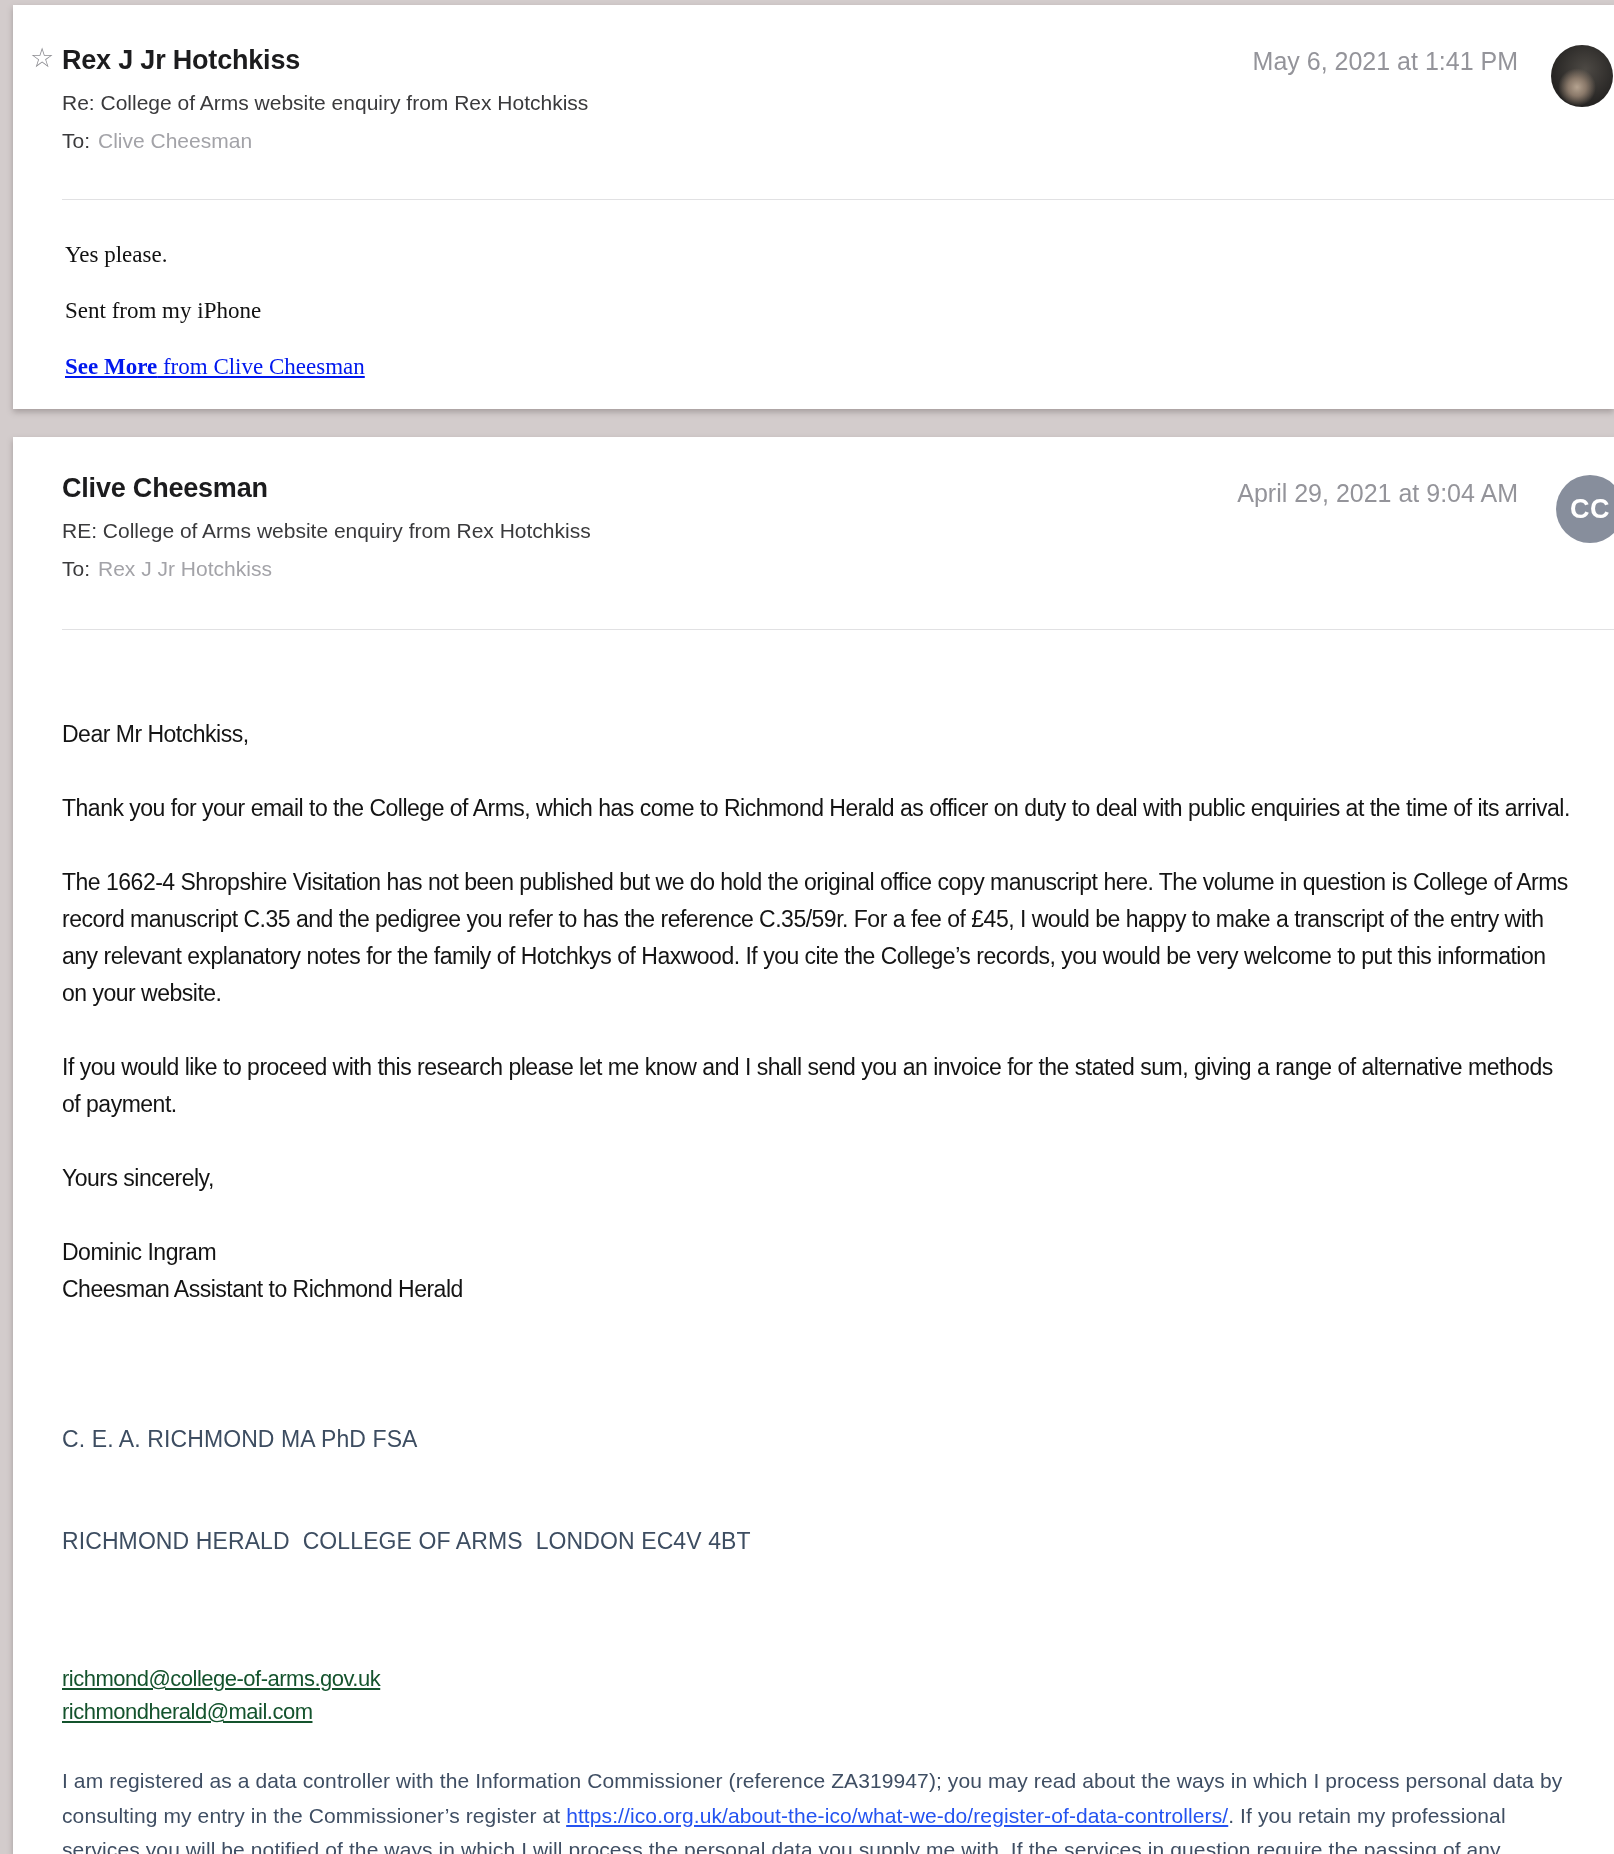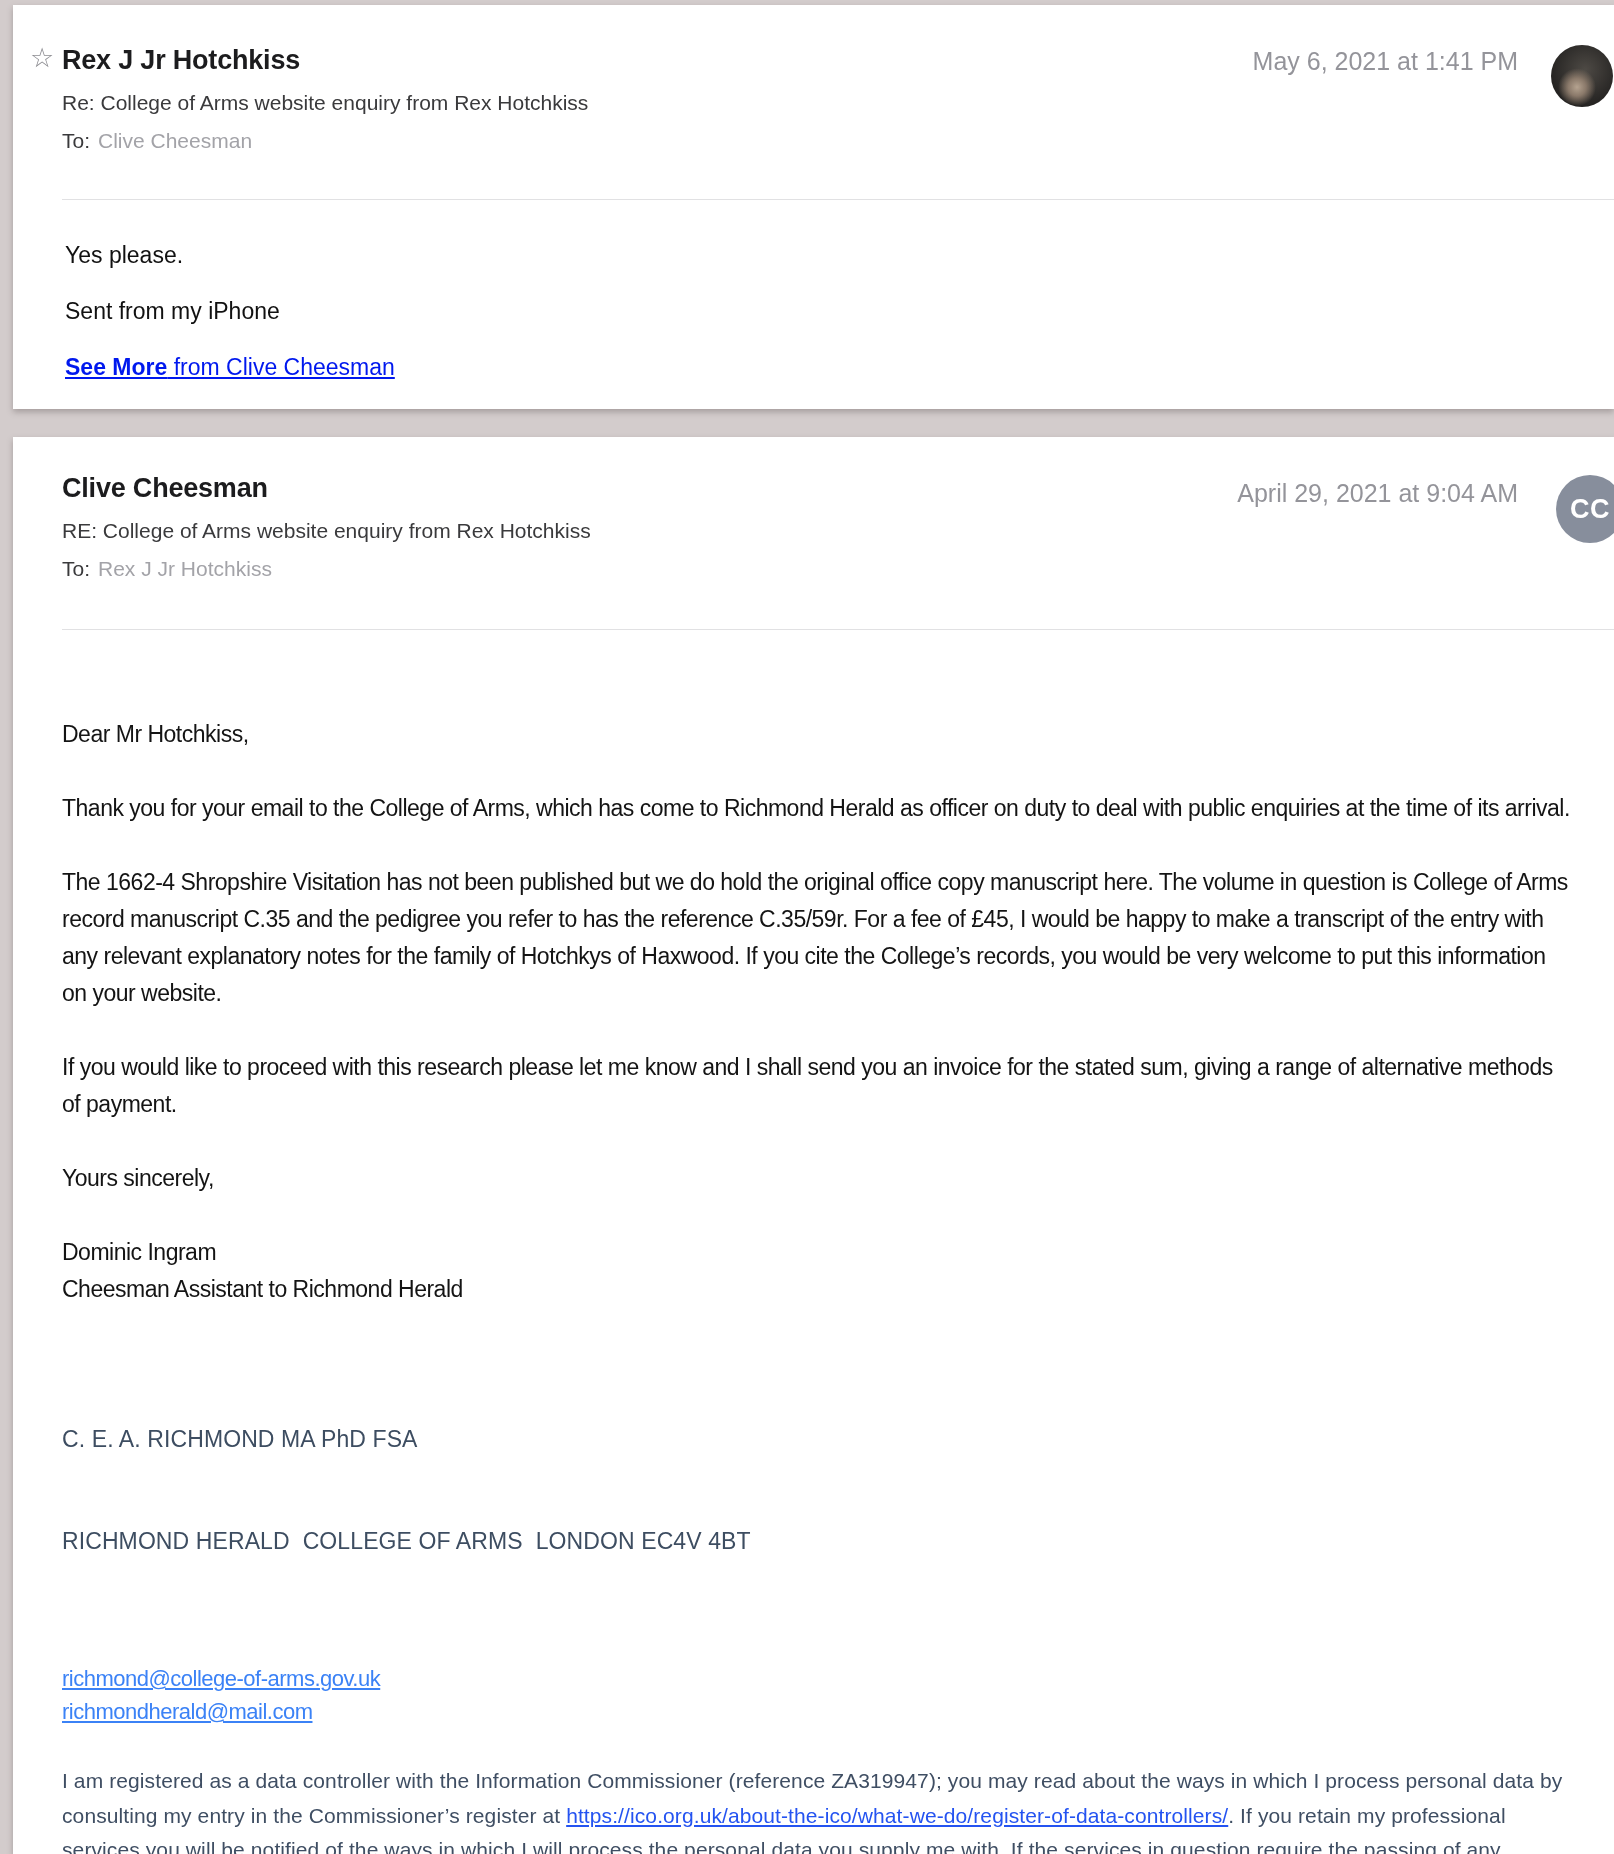--- a/index.html
+++ b/index.html
@@ -57,41 +57,41 @@
     display:flex; align-items:center; justify-content:center;
     font-size:27px; font-weight:700; letter-spacing:0.5px;
   }
   .divider {
     border:none; border-top:1px solid #e1e1e3;
     margin:46px 0 0 49px;
   }
   #card2 .divider { margin-top:48px; }
 
   .body1 { padding:42px 0 0 52px; font-size:23px; color:#111111; }
-  .body1 p { margin-bottom:30px; line-height:26px; }
+  .body1 p { margin-bottom:30px; line-height:26px;font-family:Liberation Serif, serif; }
   .see-more-link { color:#0018ee; text-decoration:underline; }
   .see-more-link b { font-weight:700; }
 
   .body2 {
     padding:86px 0 0 49px;
     font-size:23px; color:#141414;
     letter-spacing:-0.5px; line-height:37px;
     max-width:1560px;
   }
   .body2 p { margin-bottom:37px; max-width:1510px; }
   .body2 .sigblock p { margin-bottom:0; }
 
   .navy { color:#3d4d61; letter-spacing:0.1px; }
   .sig-caps {
     margin-top:46px;
     font-size:23px; line-height:34px;
     white-space:pre-wrap;
   }
   .mail-links { margin-top:36px; font-size:22px; line-height:33px; }
-  .mail-links a { color:#3b82f6; text-decoration:underline; display:table; }
+  .mail-links a { color:#14532d; text-decoration:underline; display:table; }
 
   .legal {
     margin-top:36px;
     font-size:21px; line-height:34.5px; color:#3f4e63;
     letter-spacing:0.1px;
     max-width:1515px;
   }
   .legal a { color:#2453f1; text-decoration:underline; }
 </style>
 </head>

